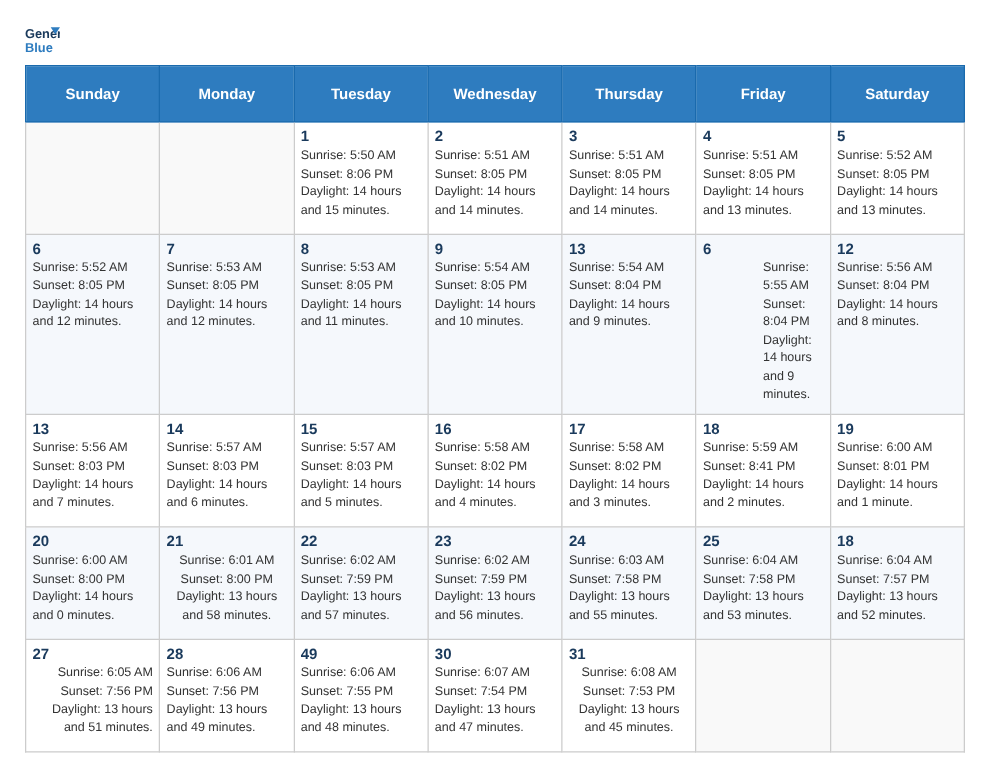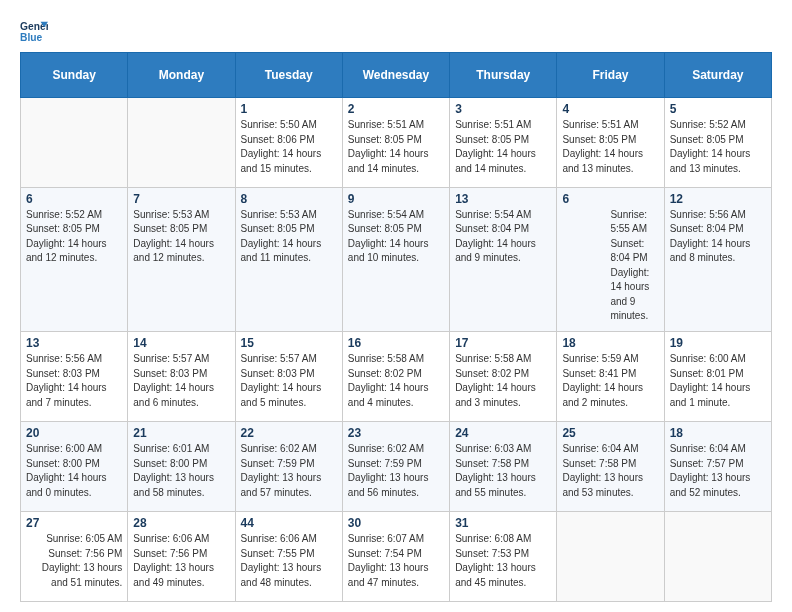--- a/index.html
+++ b/index.html
@@ -265,21 +265,21 @@
         <tr>
           <td>
             <span class="day-num">20</span>
             <div class="day-info" style="white-space: pre-line;">Sunrise: 6:00 AM
 Sunset: 8:00 PM
 Daylight: 14 hours
 and 0 minutes.</div>
           </td>
           <td>
             <span class="day-num">21</span>
-            <div class="day-info" style="white-space: pre-line;">Sunrise: 6:01 AM
+            <div class="day-info" style="white-space: pre-line; text-align: center;">Sunrise: 6:01 AM
 Sunset: 8:00 PM
 Daylight: 13 hours
 and 58 minutes.</div>
           </td>
           <td>
             <span class="day-num">22</span>
             <div class="day-info" style="white-space: pre-line;">Sunrise: 6:02 AM
 Sunset: 7:59 PM
 Daylight: 13 hours
 and 57 minutes.</div>
@@ -322,36 +322,36 @@
 and 51 minutes.</div>
           </td>
           <td>
             <span class="day-num">28</span>
             <div class="day-info" style="white-space: pre-line;">Sunrise: 6:06 AM
 Sunset: 7:56 PM
 Daylight: 13 hours
 and 49 minutes.</div>
           </td>
           <td>
-            <span class="day-num">44</span>
+            <span class="day-num">49</span>
             <div class="day-info" style="white-space: pre-line;">Sunrise: 6:06 AM
 Sunset: 7:55 PM
 Daylight: 13 hours
 and 48 minutes.</div>
           </td>
           <td>
             <span class="day-num">30</span>
             <div class="day-info" style="white-space: pre-line;">Sunrise: 6:07 AM
 Sunset: 7:54 PM
 Daylight: 13 hours
 and 47 minutes.</div>
           </td>
           <td>
             <span class="day-num">31</span>
-            <div class="day-info" style="white-space: pre-line;">Sunrise: 6:08 AM
+            <div class="day-info" style="white-space: pre-line; text-align: center;">Sunrise: 6:08 AM
 Sunset: 7:53 PM
 Daylight: 13 hours
 and 45 minutes.</div>
           </td>
           <td class="empty-cell"></td>
           <td class="empty-cell"></td>
         </tr>
       </tbody>
   </table>
 </div>

